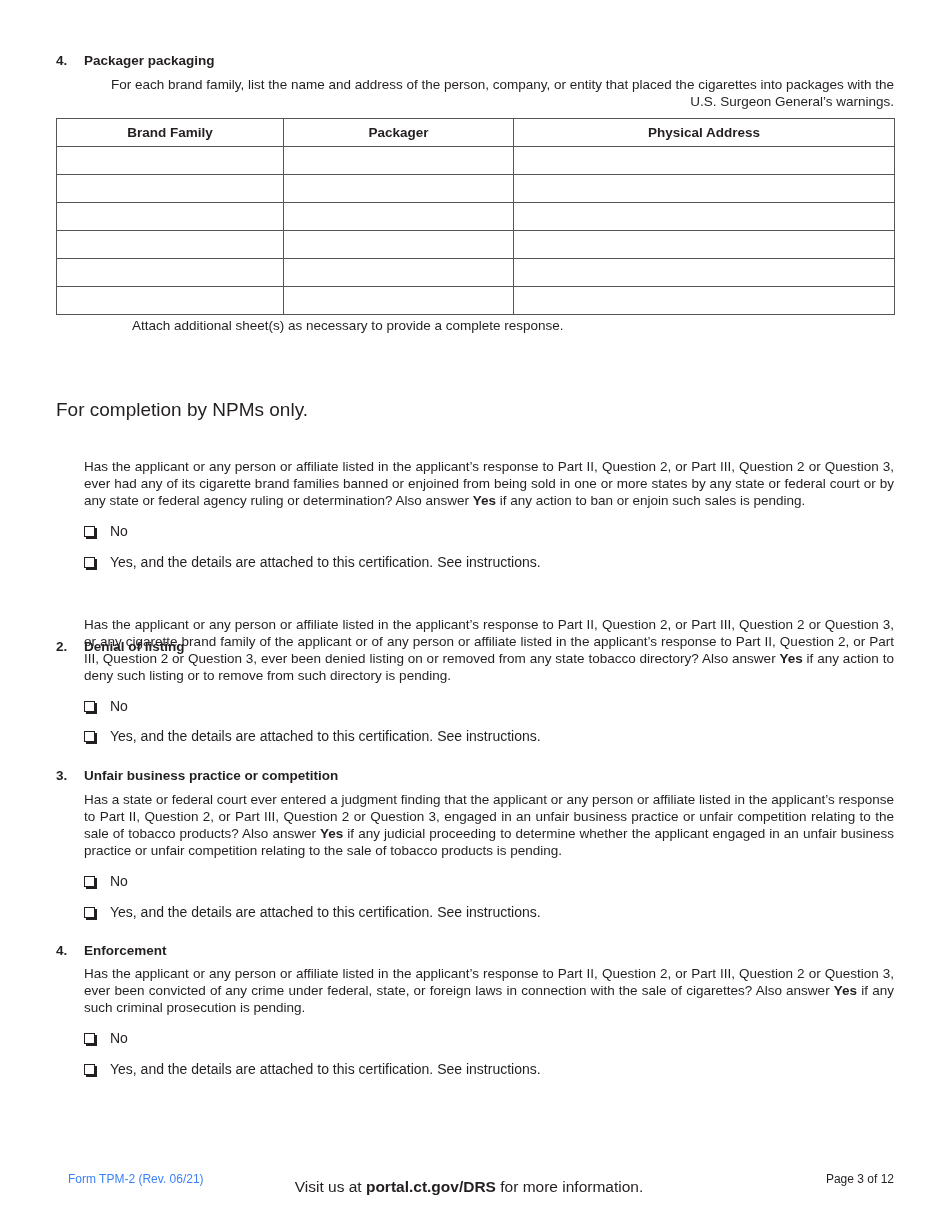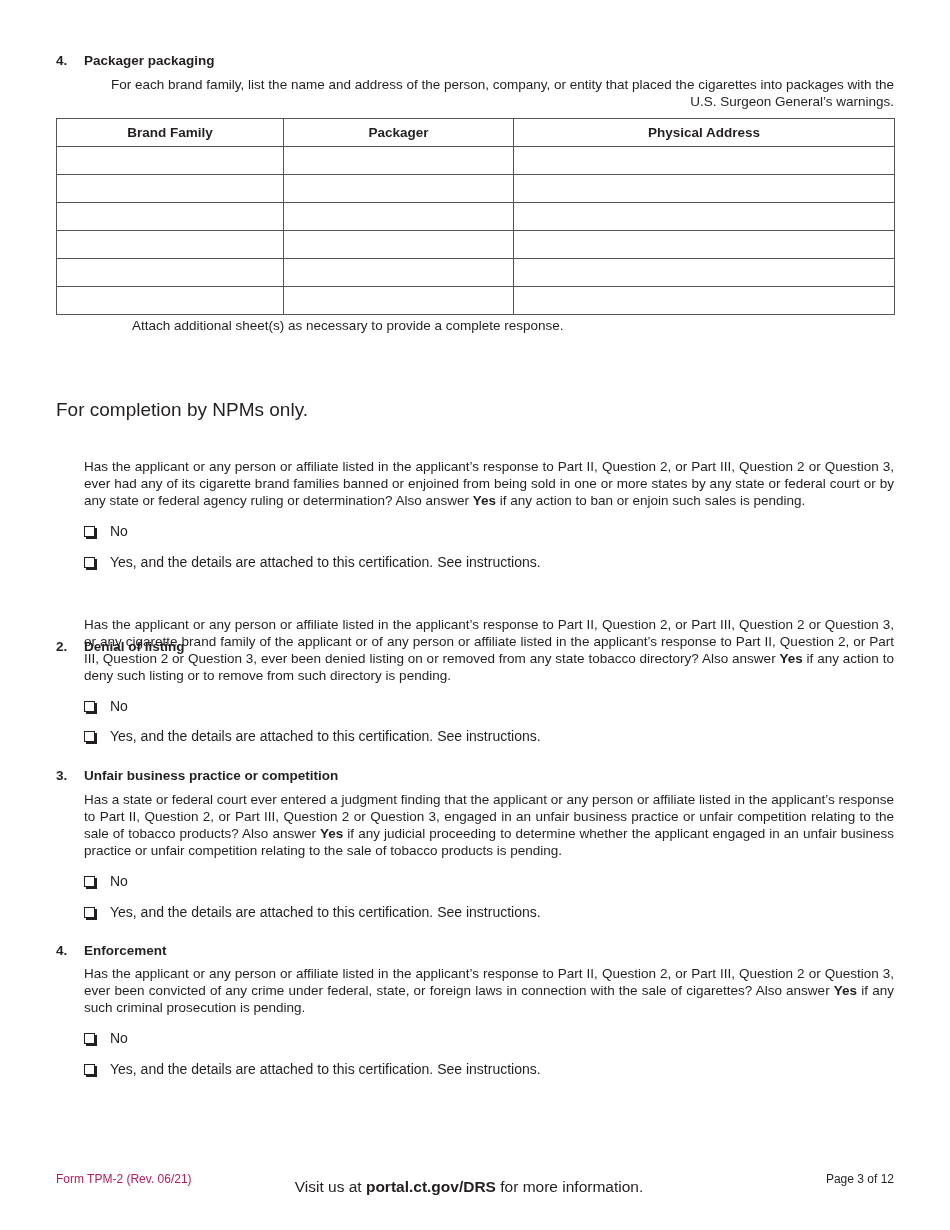--- a/index.html
+++ b/index.html
@@ -112,24 +112,24 @@
       left: 1px;
       top: 1px;
       width: 11px;
       height: 11px;
       border-right: 2px solid #231f20;
       border-bottom: 2px solid #231f20;
       box-sizing: border-box;
     }
     .footer-left {
       position: absolute;
-      left: 56px;
+      left: 68px;
       top: 1172px;
       font-size: 12px;
-      color: #be185d;
+      color: #3b82f6;
     }
     .footer-center {
       position: absolute;
       left: 0;
       width: 938px;
       top: 1178px;
       text-align: center;
       font-size: 15.5px;
     }
     .footer-center b { font-weight: bold; }

